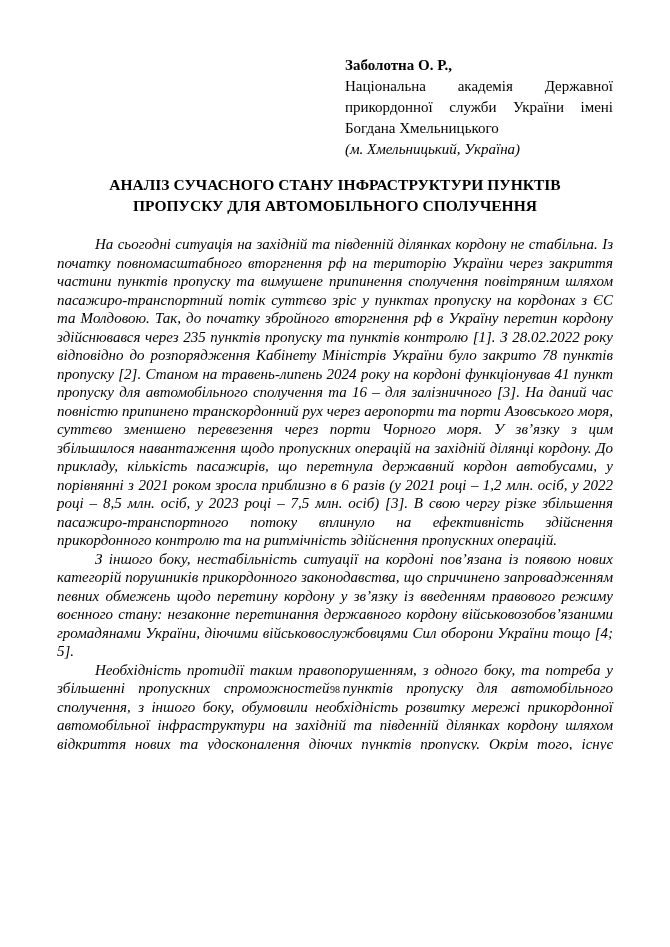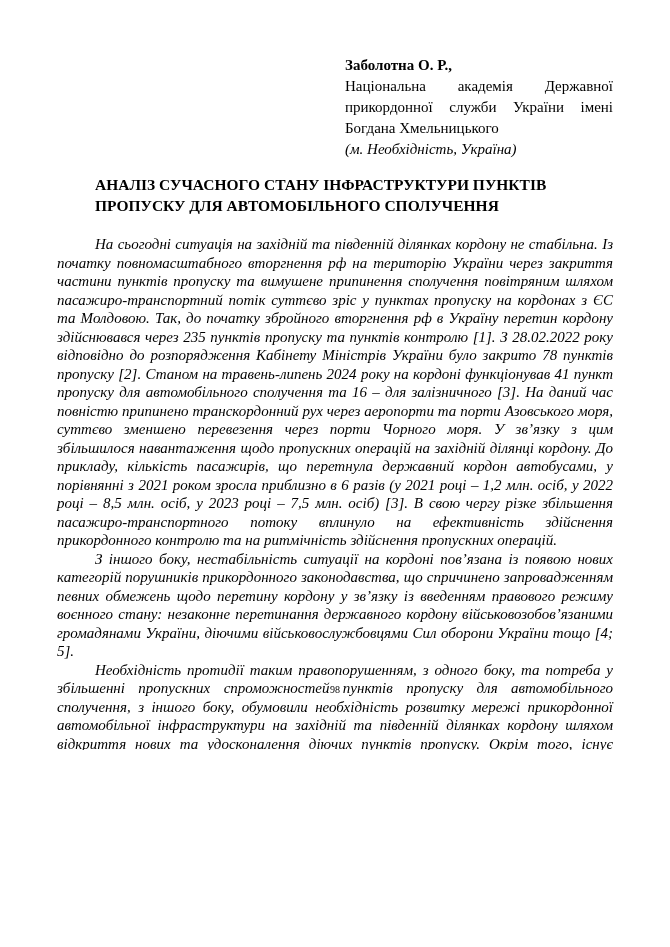--- a/index.html
+++ b/index.html
@@ -32,20 +32,21 @@
   .author-location {
     font-style: italic;
     text-align: left;
   }
   .article-title {
     margin: 14px auto 16px auto;
     max-width: 480px;
     font-size: 15.5px;
     line-height: 21px;
     font-weight: bold;
+    text-align: center;
   }
   .body-text {
     margin-top: 19px;
     font-size: 15px;
     line-height: 18.5px;
     text-align: justify;
   }
   .para {
     text-indent: 38px;
     font-style: italic;
@@ -61,21 +62,21 @@
   }
 </style>
 </head>
 <body>
 
 <div class="page">
 
   <div class="author-block">
     <p class="author-name">Заболотна О. Р.,</p>
     <p class="author-affiliation">Національна академія Державної прикордонної служби України імені Богдана Хмельницького</p>
-    <p class="author-location">(м. Необхідність, Україна)</p>
+    <p class="author-location">(м. Хмельницький, Україна)</p>
   </div>
 
   <h1 class="article-title">АНАЛІЗ СУЧАСНОГО СТАНУ ІНФРАСТРУКТУРИ ПУНКТІВ ПРОПУСКУ ДЛЯ АВТОМОБІЛЬНОГО СПОЛУЧЕННЯ</h1>
 
   <div class="body-text">
     <p class="para">На сьогодні ситуація на західній та південній ділянках кордону не стабільна. Із початку повномасштабного вторгнення рф на територію України через закриття частини пунктів пропуску та вимушене припинення сполучення повітряним шляхом пасажиро-транспортний потік суттєво зріс у пунктах пропуску на кордонах з ЄС та Молдовою. Так, до початку збройного вторгнення рф в Україну перетин кордону здійснювався через 235 пунктів пропуску та пунктів контролю [1]. З 28.02.2022 року відповідно до розпорядження Кабінету Міністрів України було закрито 78 пунктів пропуску [2]. Станом на травень-липень 2024 року на кордоні функціонував 41 пункт пропуску для автомобільного сполучення та 16 – для залізничного [3]. На даний час повністю припинено транскордонний рух через аеропорти та порти Азовського моря, суттєво зменшено перевезення через порти Чорного моря. У зв’язку з цим збільшилося навантаження щодо пропускних операцій на західній ділянці кордону. До прикладу, кількість пасажирів, що перетнула державний кордон автобусами, у порівнянні з 2021 роком зросла приблизно в 6 разів (у 2021 році – 1,2 млн. осіб, у 2022 році – 8,5 млн. осіб, у 2023 році – 7,5 млн. осіб) [3]. В свою чергу різке збільшення пасажиро-транспортного потоку вплинуло на ефективність здійснення прикордонного контролю та на ритмічність здійснення пропускних операцій.</p>
     <p class="para">З іншого боку, нестабільність ситуації на кордоні пов’язана із появою нових категорій порушників прикордонного законодавства, що спричинено запровадженням певних обмежень щодо перетину кордону у зв’язку із введенням правового режиму воєнного стану: незаконне перетинання державного кордону військовозобов’язаними громадянами України, діючими військовослужбовцями Сил оборони України тощо [4; 5].</p>
     <p class="para">Необхідність протидії таким правопорушенням, з одного боку, та потреба у збільшенні пропускних спроможностей пунктів пропуску для автомобільного сполучення, з іншого боку, обумовили необхідність розвитку мережі прикордонної автомобільної інфраструктури на західній та південній ділянках кордону шляхом відкриття нових та удосконалення діючих пунктів пропуску. Окрім того, існує потреба у впровадженні модернізованих елементів</p>
   </div>
 

